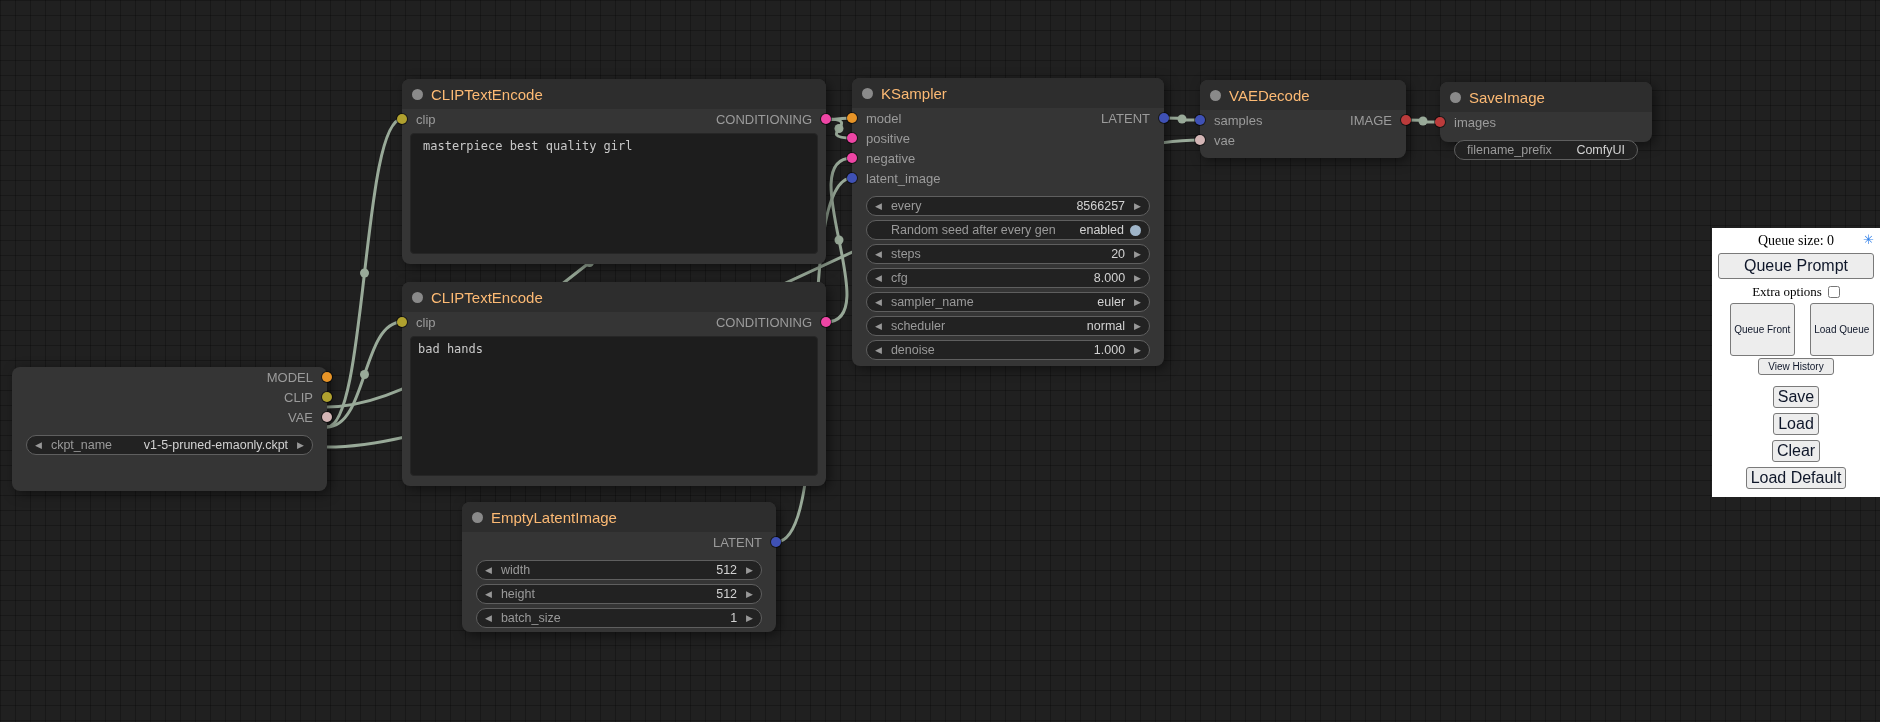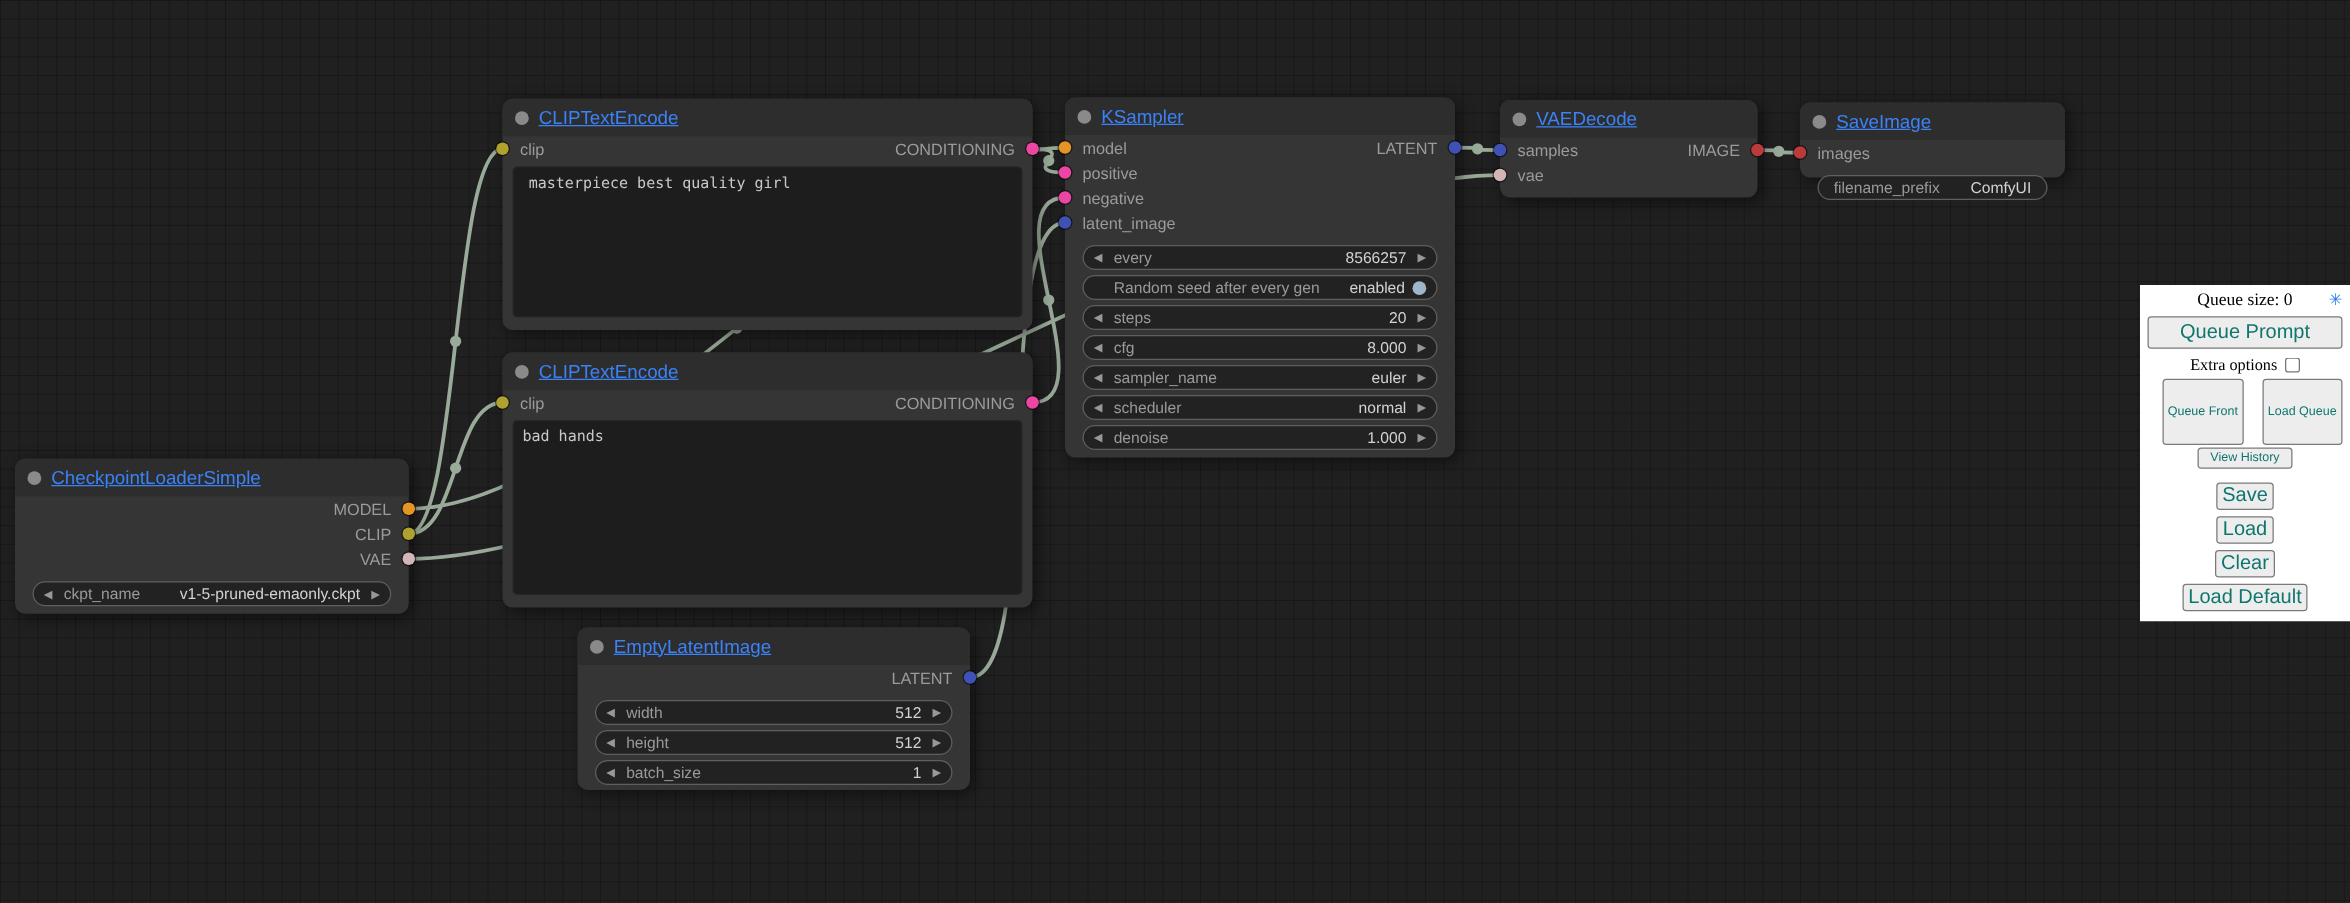--- a/index.html
+++ b/index.html
@@ -15,21 +15,21 @@
   #links{position:absolute;left:0;top:0;z-index:1;}
   #links path{fill:none;stroke:#99aa99;stroke-width:3;}
   #links circle{fill:#99aa99;}
 
   .node{
     position:absolute;background:#353535;border-radius:8px;z-index:2;
     box-shadow:3px 3px 12px rgba(0,0,0,.5);color:#aaa;font-size:13px;box-sizing:border-box;
   }
   .node-title{
     height:30px;background:#2d2d2d;border-radius:8px 8px 0 0;display:flex;align-items:center;
-    gap:8px;padding-left:10px;color:#3b82f6;font-size:15px;text-decoration:underline;
+    gap:8px;padding-left:10px;color:#fdba74;font-size:15px;
   }
   .title-dot{width:11px;height:11px;border-radius:50%;background:#8a8a8a;flex:none;}
   .slot-row{height:20px;position:relative;display:flex;align-items:center;}
   .in-dot,.out-dot{position:absolute;top:5px;width:10px;height:10px;border-radius:50%;box-shadow:0 0 0 1px rgba(0,0,0,.55);}
   .in-dot{left:-5px;}
   .out-dot{right:-5px;}
   .in-label{margin-left:14px;color:#9b9b9b;}
   .out-label{margin-left:auto;margin-right:14px;color:#9b9b9b;}
 
   .c-model{background:#e79427;}
@@ -70,21 +70,21 @@
   #node-vaedecode{left:1200px;top:80px;width:206px;height:78px;}
   #node-saveimage{left:1440px;top:82px;width:212px;height:60px;}
 
   
   .menu{
     position:absolute;left:1712px;top:228px;width:168px;z-index:3;background:#ffffff;color:#000;
     font-family:"Liberation Serif",serif;padding:4px 6px 8px;box-sizing:border-box;text-align:center;
   }
   .menu button{
     font-family:"Liberation Sans",sans-serif;background:#ededed;border:1px solid #7a7a7a;
-    border-radius:3px;color:#0f766e;cursor:pointer;
+    border-radius:3px;color:#0f172a;cursor:pointer;
   }
   .menu-header{position:relative;height:18px;display:flex;align-items:center;justify-content:center;font-size:14px;}
   .settings-icon{position:absolute;right:0;top:1px;color:#2f7fe8;font-size:13px;line-height:1;cursor:pointer;}
   .queue-prompt{width:100%;font-size:16px;padding:3px 0;margin:3px 0 3px;}
   .extra-row{display:flex;align-items:center;justify-content:center;gap:6px;font-size:13px;margin:2px 0 3px;}
   .extra-row input{width:12px;height:12px;margin:0;}
   .small-row{display:flex;gap:3px;margin:1px 0 2px;}
   .small-row button{flex:1;font-size:10px;padding:20px 0;margin-left:12px;}
   .center-btn{display:block;margin:2px auto 0;font-size:10px;padding:2px 9px;}
   .big-col{margin-top:11px;display:flex;flex-direction:column;align-items:center;gap:5px;}
@@ -108,24 +108,20 @@
   <circle cx="364.5" cy="374.5" r="4.5"></circle>
   <circle cx="763.5" cy="293.5" r="4.5"></circle>
   <circle cx="839" cy="128.5" r="4.5"></circle>
   <circle cx="839" cy="240" r="4.5"></circle>
   <circle cx="814" cy="360" r="4.5"></circle>
   <circle cx="1182" cy="119" r="4.5"></circle>
   <circle cx="1423" cy="121" r="4.5"></circle>
 </svg>
 
 <div class="node" id="node-checkpoint">
-  <div class="node-title">
-    <span class="title-dot"></span>
-    <span>CheckpointLoaderSimple</span>
-  </div>
   <div class="slot-row">
     <span class="out-label">MODEL</span>
     <span class="out-dot c-model"></span>
   </div>
   <div class="slot-row">
     <span class="out-label">CLIP</span>
     <span class="out-dot c-clip"></span>
   </div>
   <div class="slot-row">
     <span class="out-label">VAE</span>

